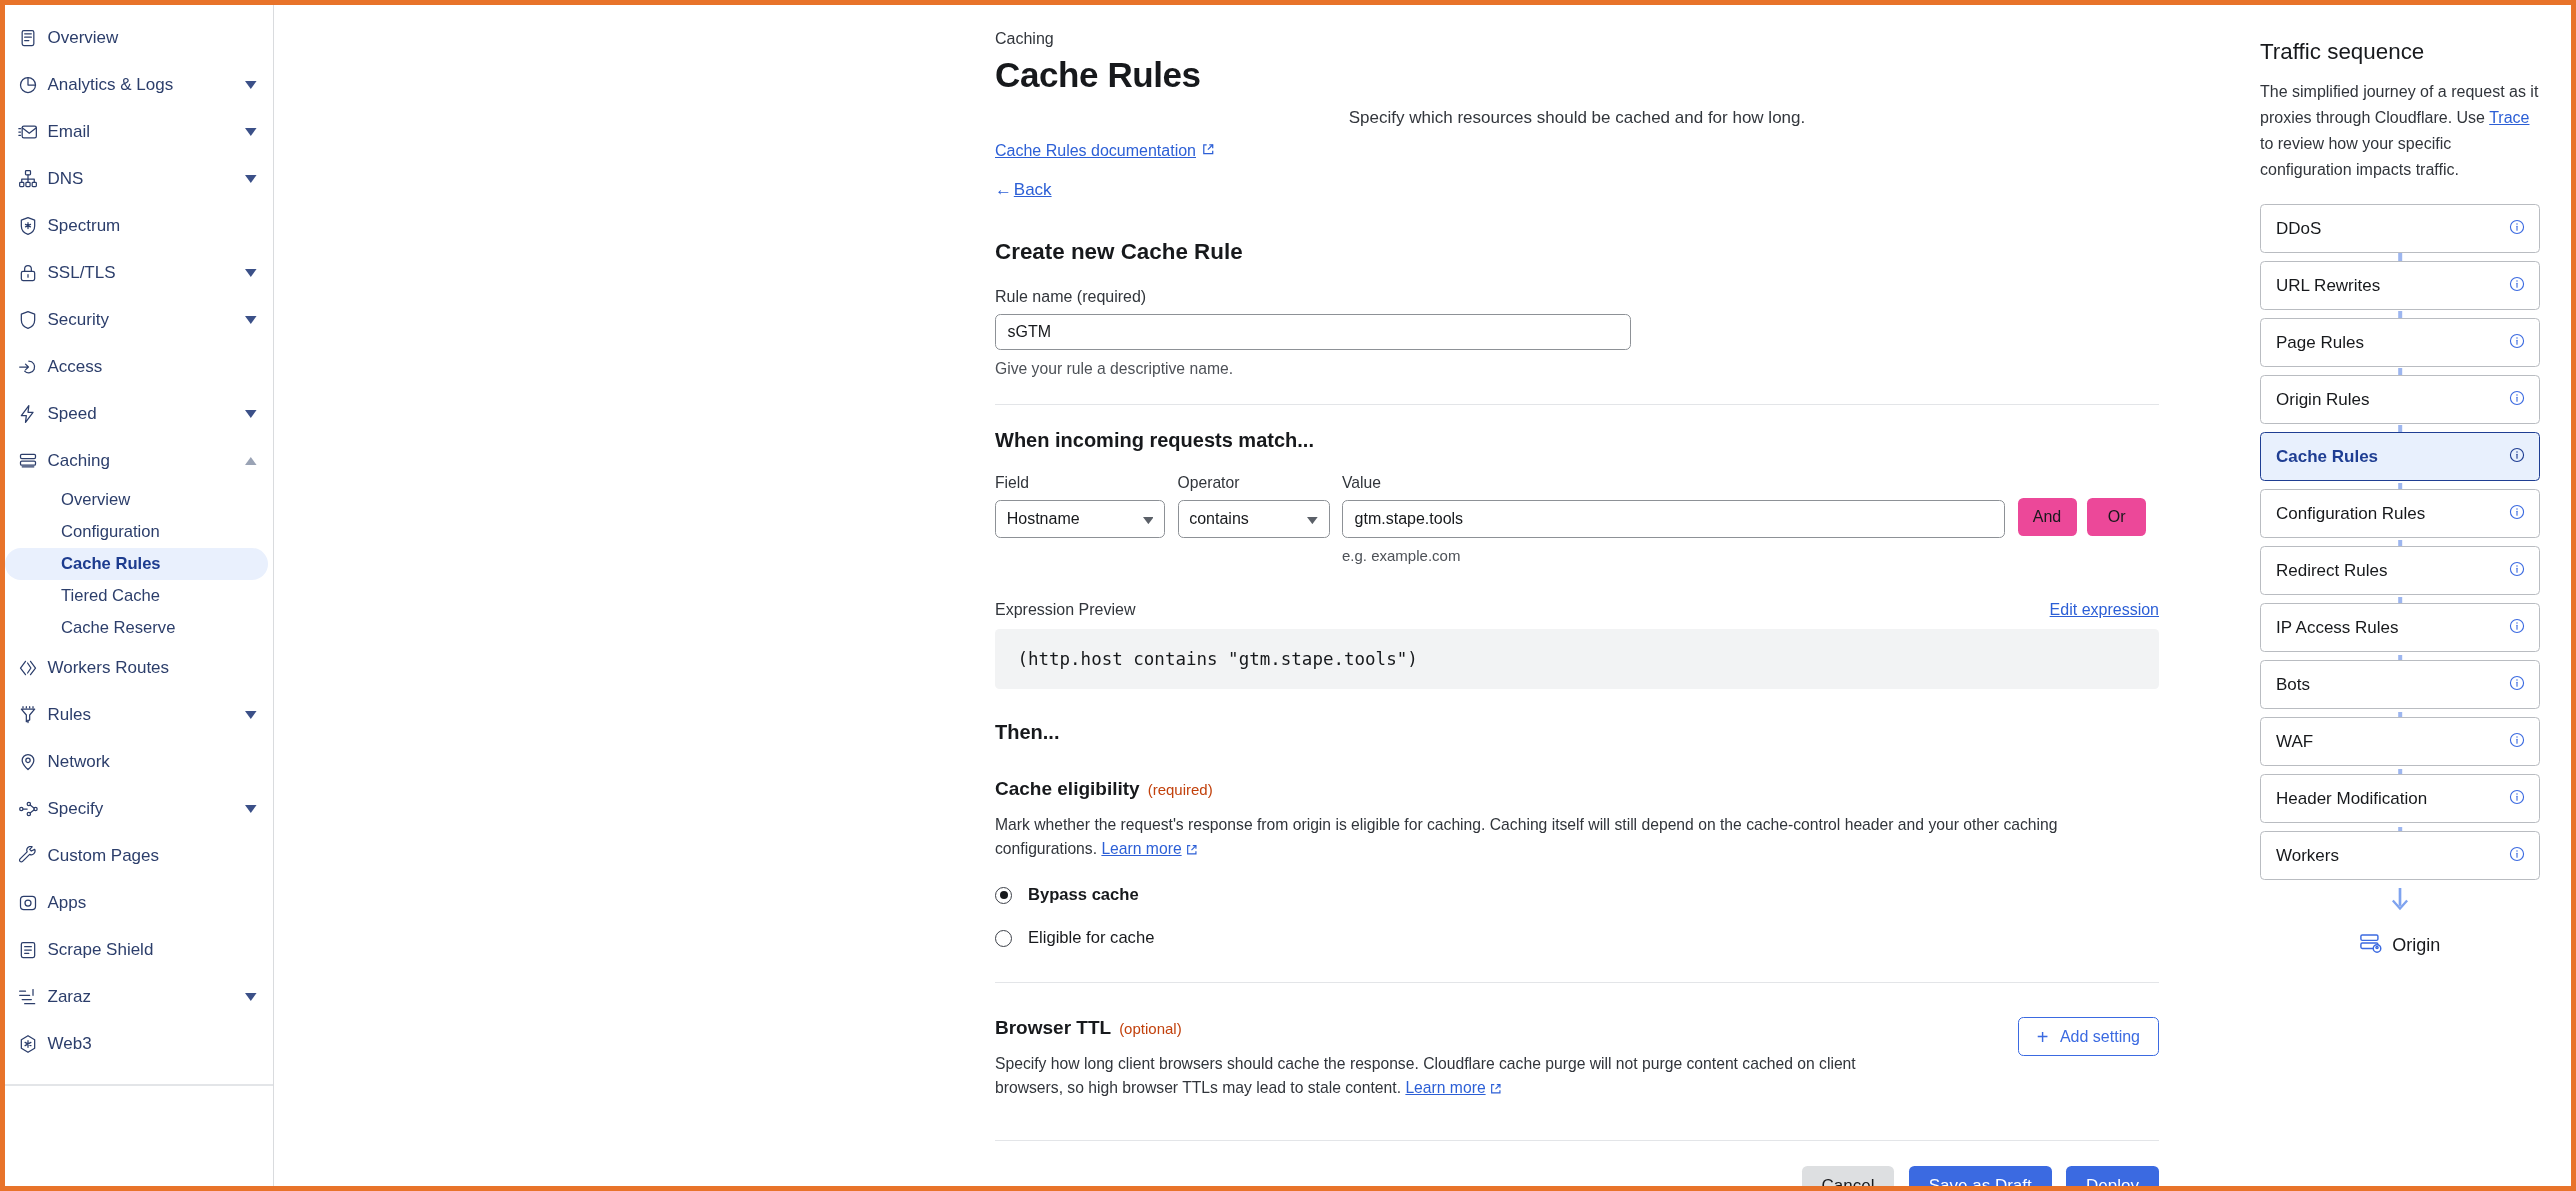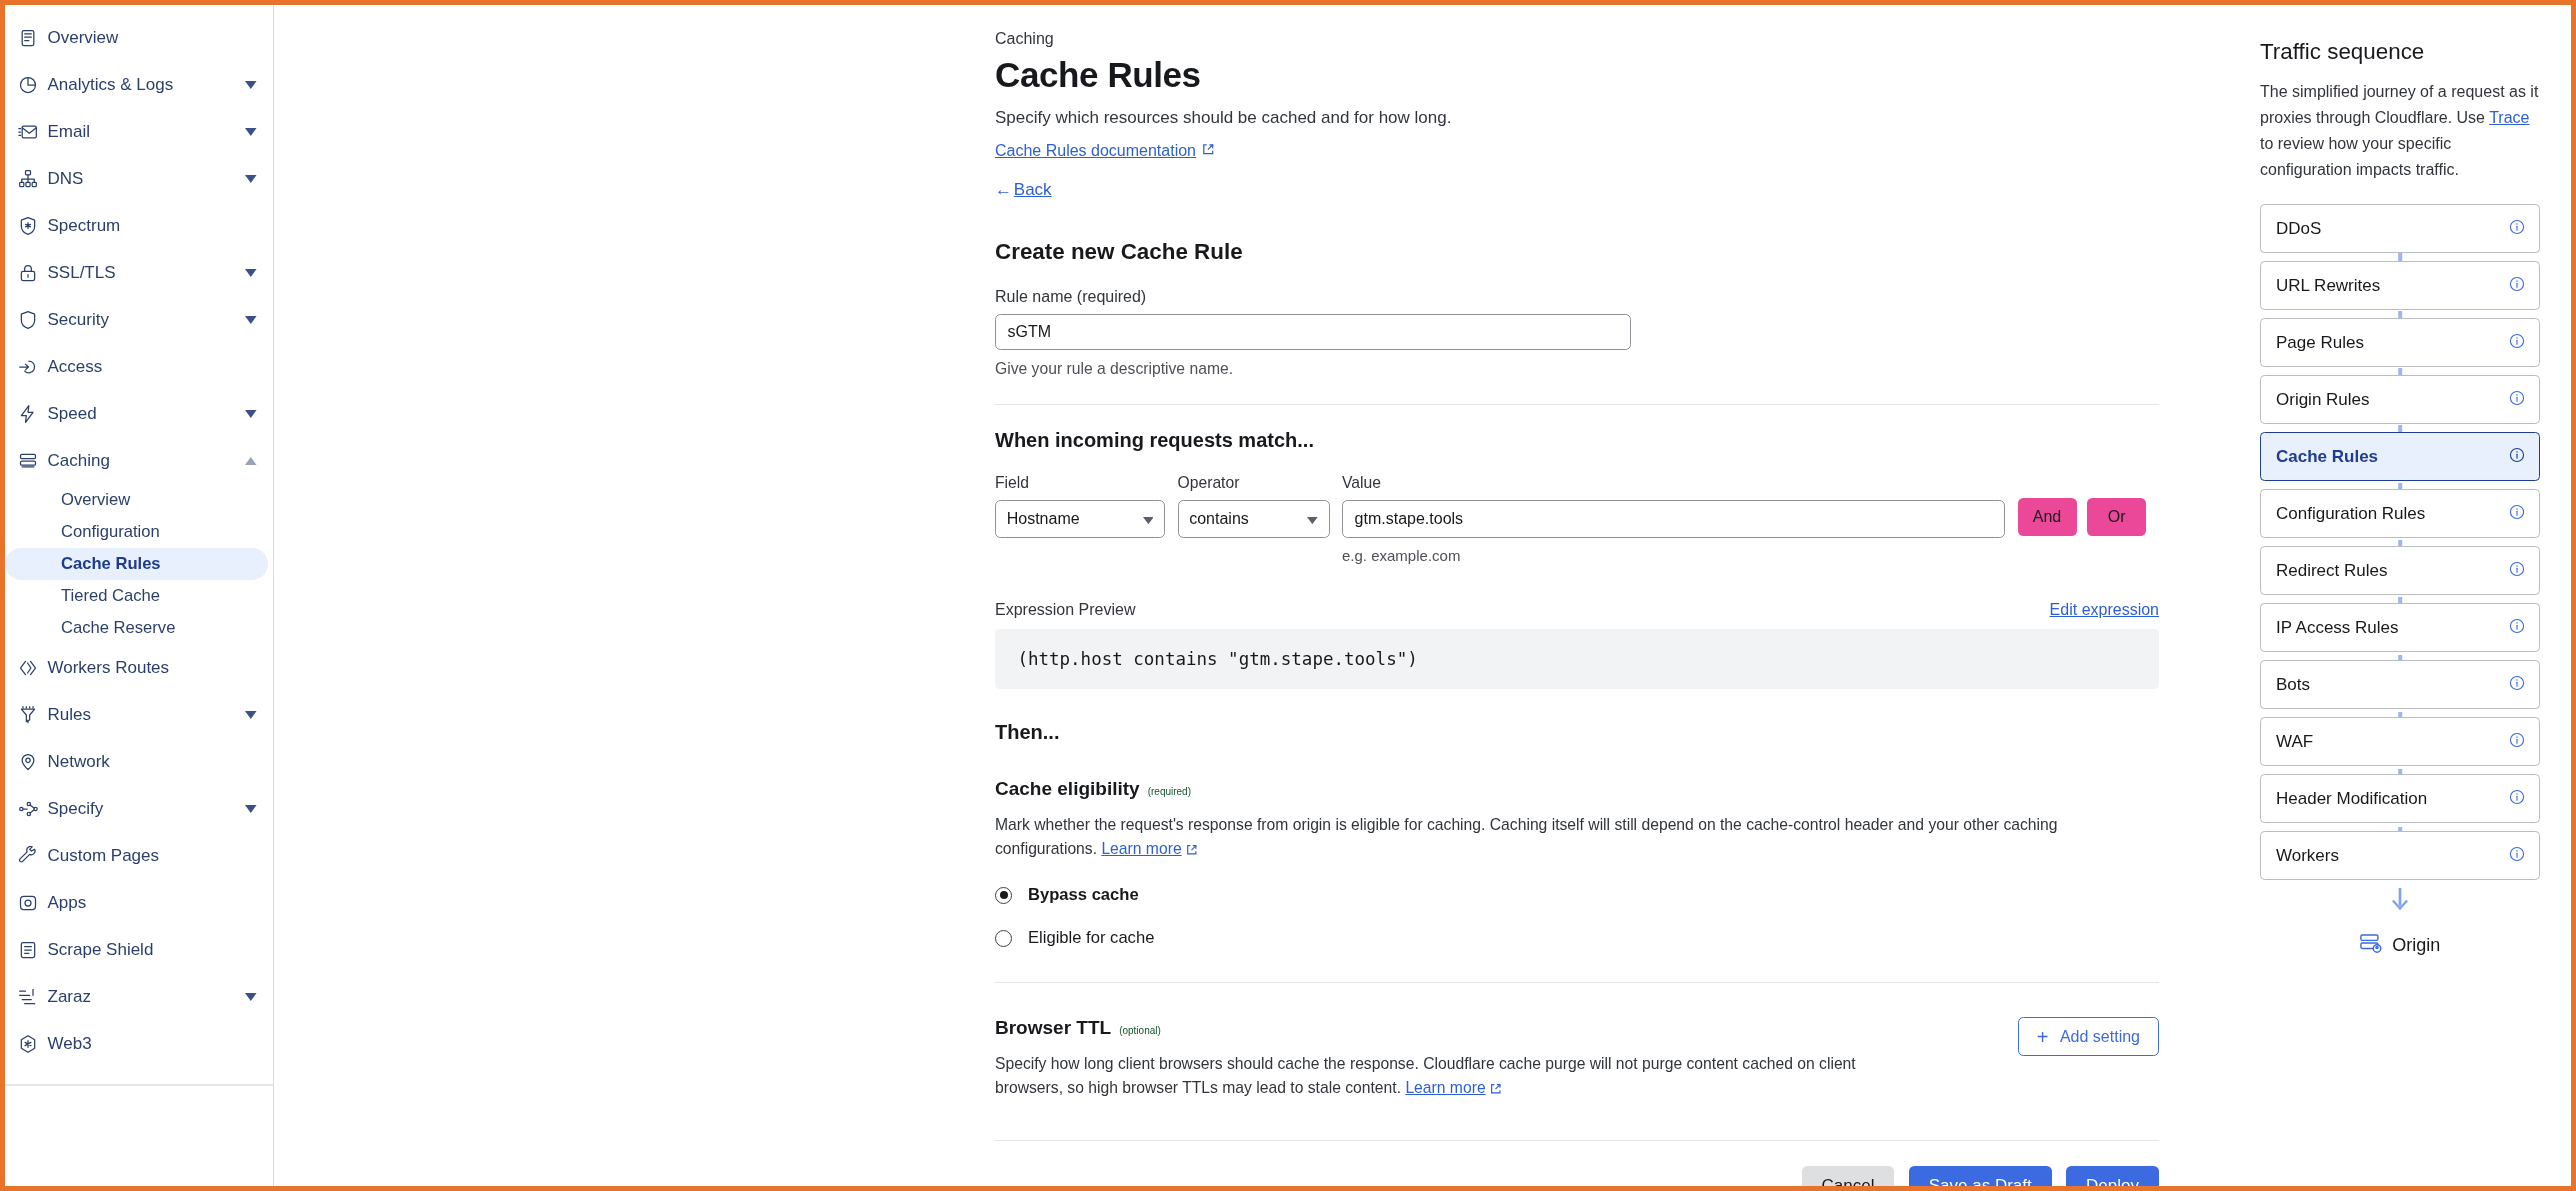--- a/index.html
+++ b/index.html
@@ -45,21 +45,21 @@
   
   .main {
     flex: 1; height: 100%; position: relative;
     overflow: hidden;
   }
   .content {
     position: absolute; left: 721px; top: 25px; width: 1164px;
   }
   .breadcrumb { font-size: 16px; color: #31353b; margin-bottom: 7.2px; }
   .page-title { font-size: 35px; font-weight: bold; color: #17191c; letter-spacing: -0.4px; margin-bottom: 12.5px; }
-  .page-sub { font-size: 17px; color: #32363c; margin-bottom: 14.3px; }
+  .page-sub { font-size: 17px; color: #32363c; margin-bottom: 14.3px; text-align: center; }
   .doc-link { font-size: 16px; color: #2c5fd6; text-decoration: underline; display: inline-flex; align-items: center; gap: 6.3px; cursor:pointer; }
   .back-link { margin-top: 20px; font-size: 17px; color: #2c5fd6; display: inline-flex; align-items: center; gap: 1.8px; cursor:pointer; }
   .back-link .bk { text-decoration: underline; }
   .back-arrow { font-size: 17px; }
 
   .section-title { font-size: 22.4px; font-weight: bold; color: #17191c; margin-top: 39px; margin-bottom: 23px; }
   .field-label { font-size: 16px; color: #31353b; margin-bottom: 8px; }
   .text-input {
     width: 636px; height: 36px; border: 1.4px solid #8d9196; border-radius: 5.4px;
     padding: 0 11.6px; font-size: 16px; color: #17191c; background: #fff;
@@ -101,21 +101,21 @@
   .expr-edit { font-size: 16px; color: #2c5fd6; text-decoration: underline; cursor: pointer; }
   .expr-box {
     margin-top: 10px; background: #f2f3f4; border-radius: 4.5px;
     height: 60px; display: flex; align-items: center; padding: 0 22.4px;
     font-family: "Liberation Mono", monospace; font-size: 17.5px; color: #17191c;
   }
 
   .then-head { font-size: 20px; font-weight: bold; color: #17191c; margin-top: 32px; }
 
   .req-head { margin-top: 34px; font-size: 19px; font-weight: bold; color: #17191c; display: flex; align-items: baseline; gap: 8px; }
-  .req-head .tag { font-size: 10px; font-weight: normal; color: #14532d; }
+  .req-head .tag { font-size: 15px; font-weight: normal; color: #c2410c; }
   .desc { font-size: 15.7px; color: #31353b; margin-top: 12.5px; line-height: 1.55; max-width: 1138px; }
   .inline-link { color: #2c5fd6; text-decoration: underline; cursor: pointer; }
   .ext { display: inline-block; margin-left: 4.5px; vertical-align: -0.9px; }
 
   .radio-row { display: flex; align-items: center; margin-top: 23px; cursor: pointer; }
   .radio {
     width: 17px; height: 17px; border-radius: 50%; border: 1.6px solid #3d4149;
     margin-right: 16px; position: relative; flex: 0 0 17px; background:#fff;
   }
   .radio.checked::after {

